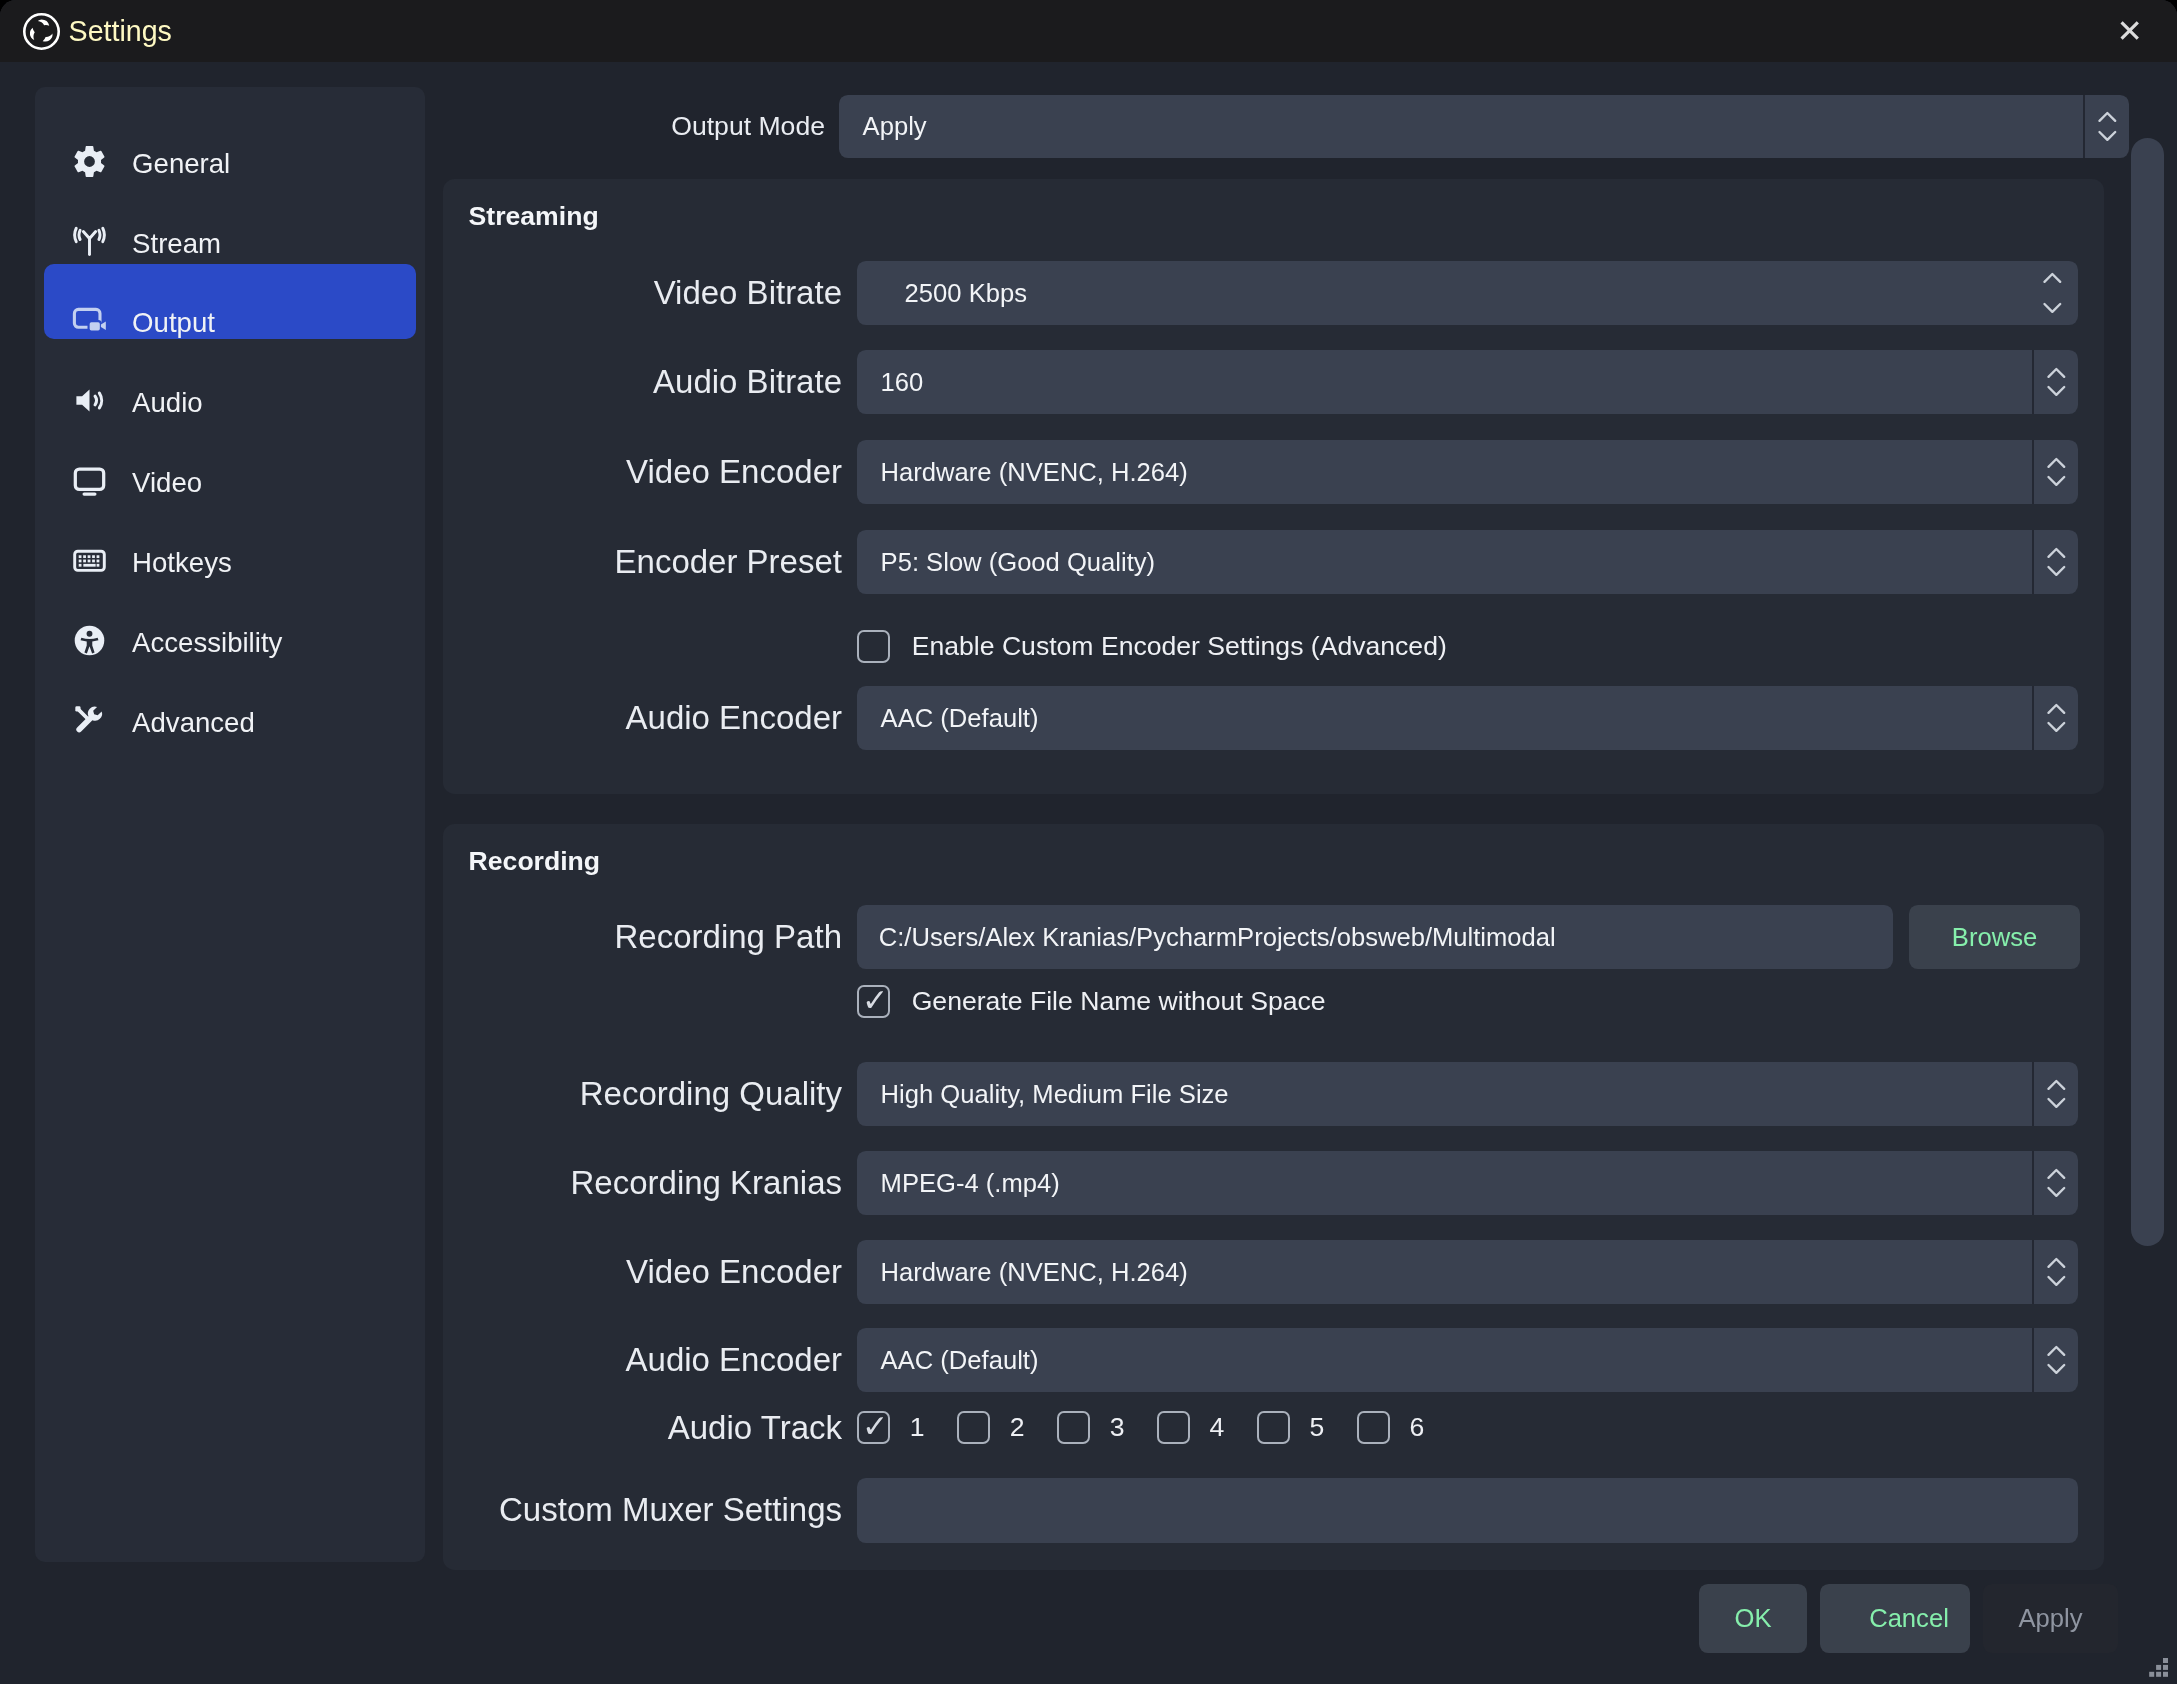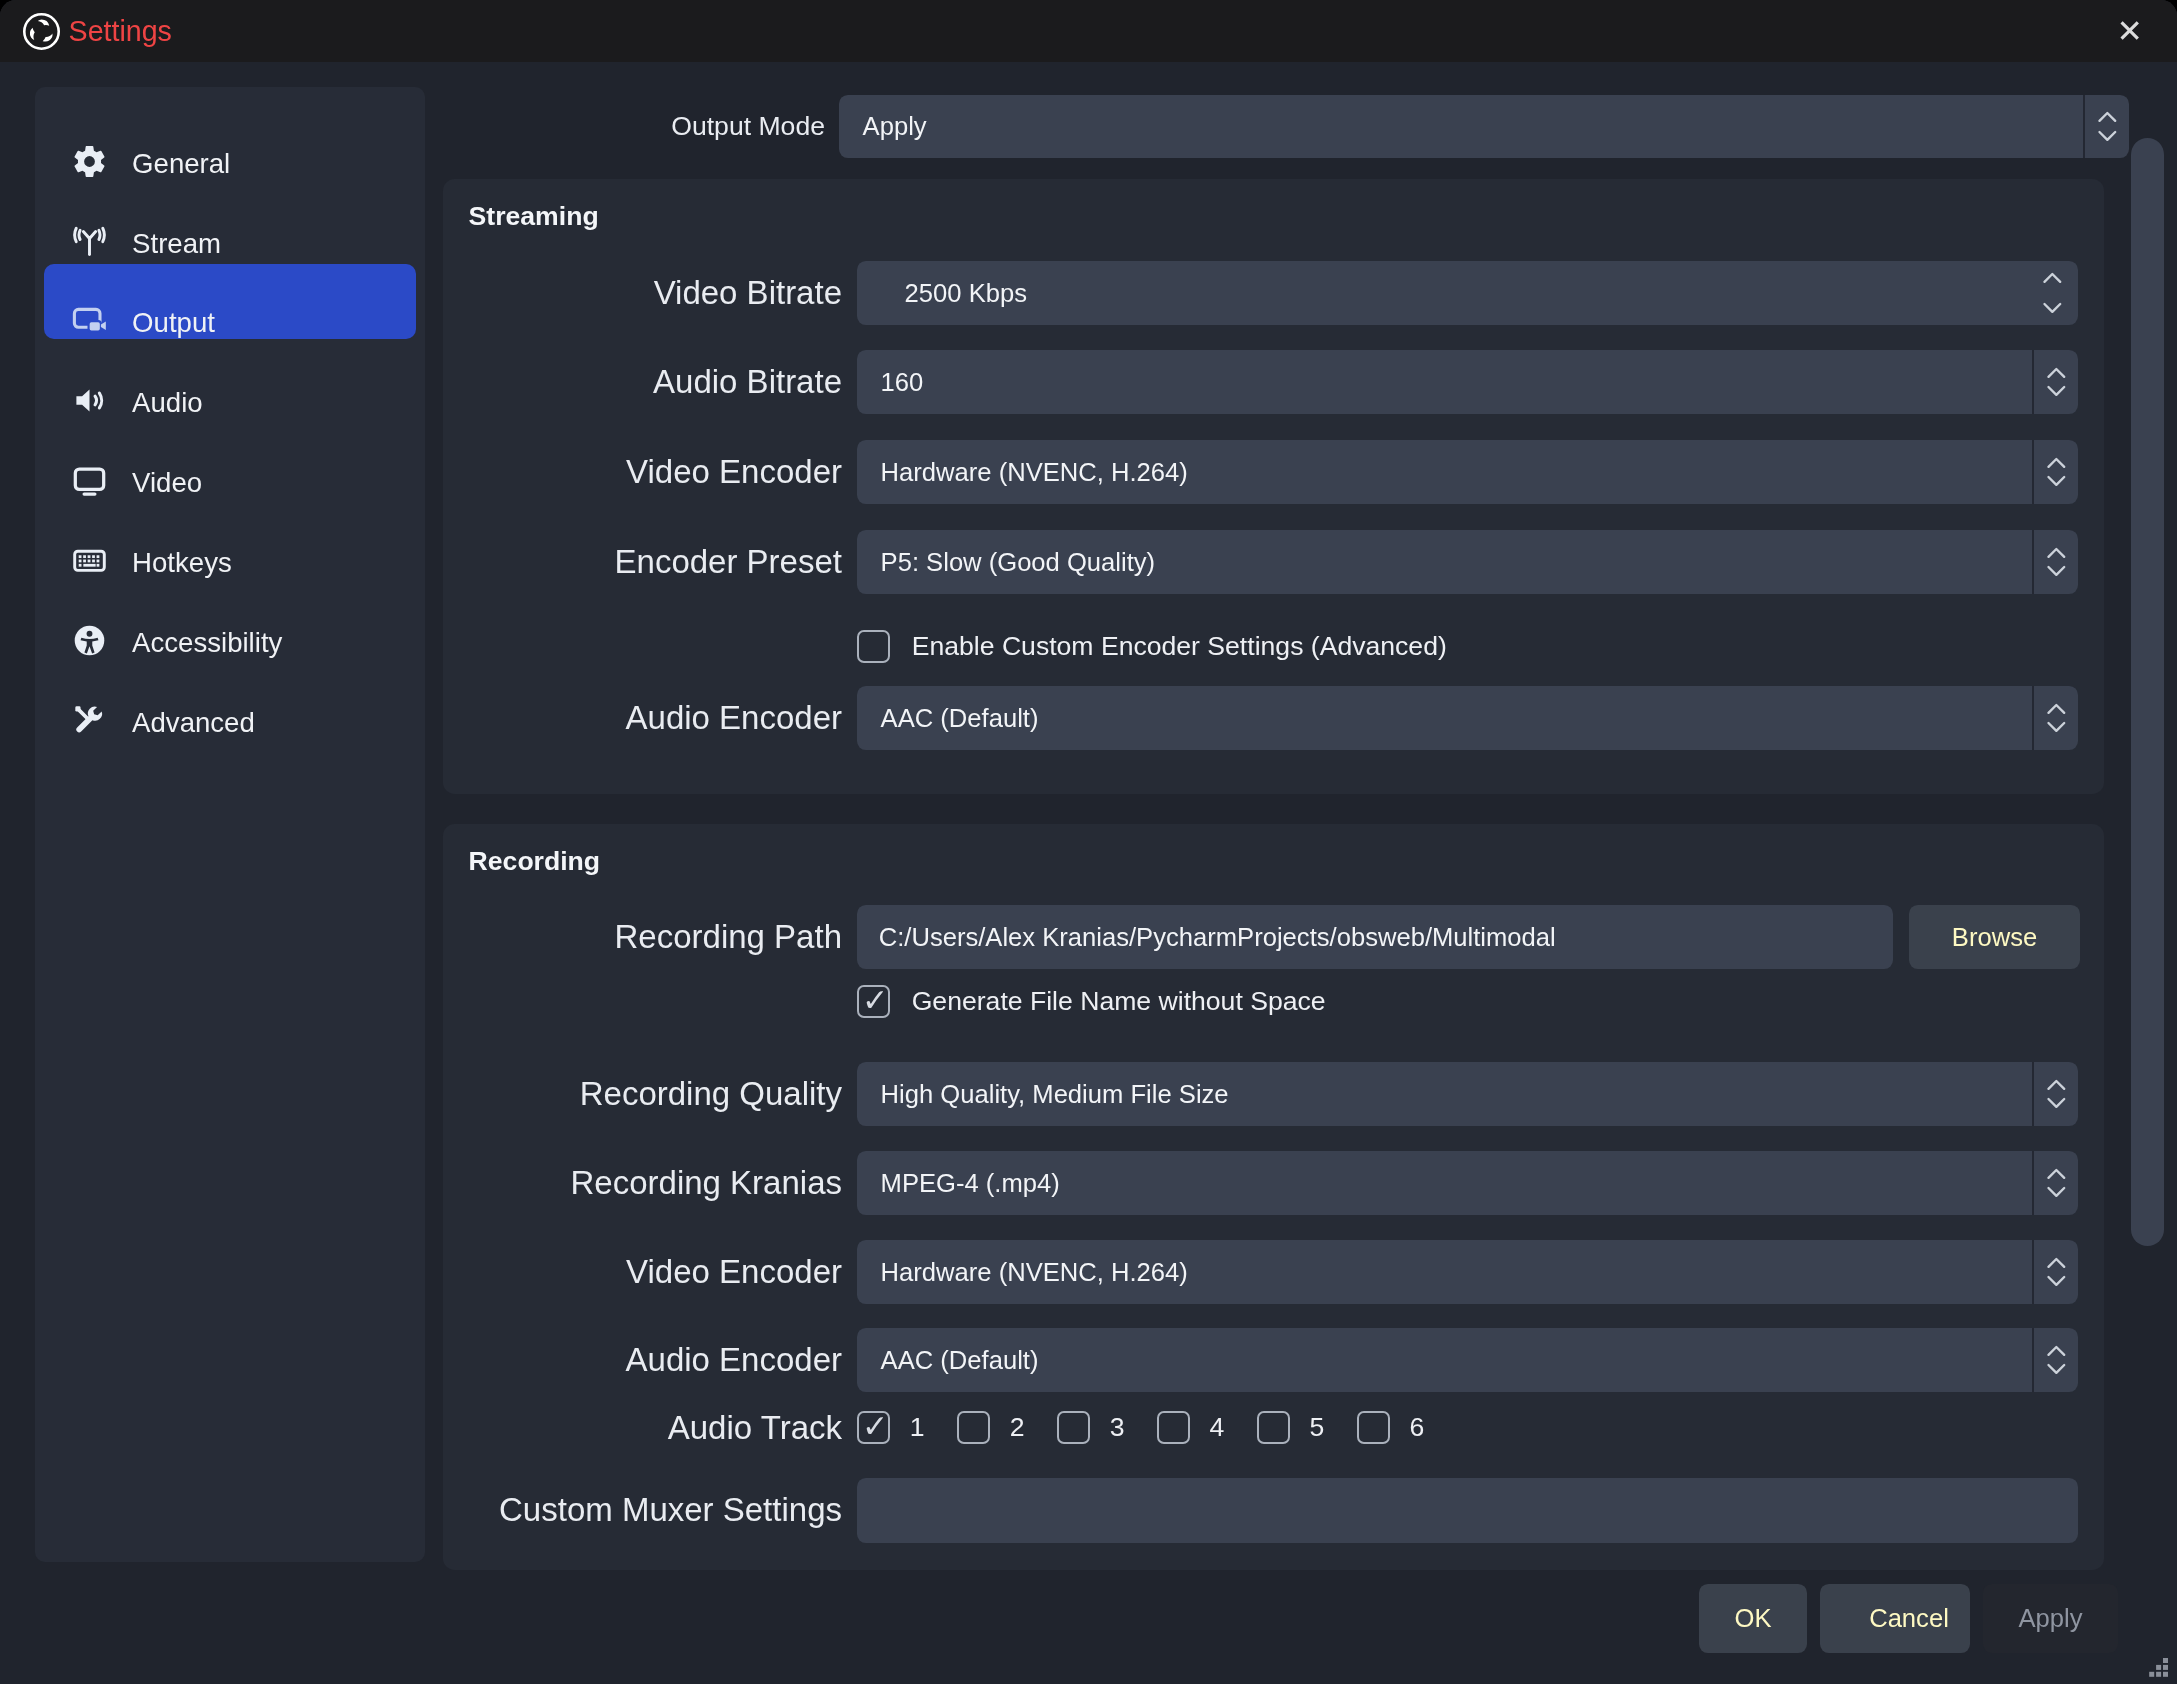--- a/index.html
+++ b/index.html
@@ -12,21 +12,21 @@
     position:relative; width:2177px; height:1684px;
     background:#20242d; border-radius:15.8px 15.8px 0 0; overflow:hidden;
     color:#e9ecf1;
   }
   
   .titlebar {
     position:absolute; top:0; left:0; right:0; height:62px;
     background:#1b1b1d; display:flex; align-items:center; padding:0 21.7px;
   }
   .obs-logo { width:39px; height:39px; flex:0 0 auto; }
-  .titlebar .title { font-size:28.6px; color:#ef4444; margin-left:7.9px; }
+  .titlebar .title { font-size:28.6px; color:#fef9c3; margin-left:7.9px; }
   .close-btn {
     margin-left:auto; width:51px; height:51px; display:flex;
     align-items:center; justify-content:center; font-size:31.5px; color:#dcdcdc;
     cursor:default;
   }
   
   .sidebar {
     position:absolute; left:35px; top:87px; width:390px; height:1475px;
     background:#272c37; border-radius:9.9px; padding-top:17.7px;
   }
@@ -76,21 +76,21 @@
     font-size:31.5px; color:#d7dbe2;
   }
   .chk-row { position:absolute; left:414px; display:flex; align-items:center; gap:21.7px; }
   .chk-row .chk-label { font-size:26.6px; color:#eef0f4; }
   .text-input {
     position:absolute; background:#3a4150; border:none; border-radius:8.9px;
     font-family:inherit; font-size:25.6px; color:#f2f4f7; padding:0 21.7px;
     outline:none;
   }
   .btn {
-    background:#3a414c; border-radius:8.9px; font-size:25.6px; color:#fef9c3;
+    background:#3a414c; border-radius:8.9px; font-size:25.6px; color:#86efac;
     display:flex; align-items:center; justify-content:center; cursor:default;
   }
   
   .panel {
     position:absolute; left:443px; width:1661px; background:#262b35;
     border-radius:11.8px;
   }
   #panel-streaming { top:179px; height:615px; }
   #panel-recording { top:824px; height:746px; }
   .panel .panel-title {

